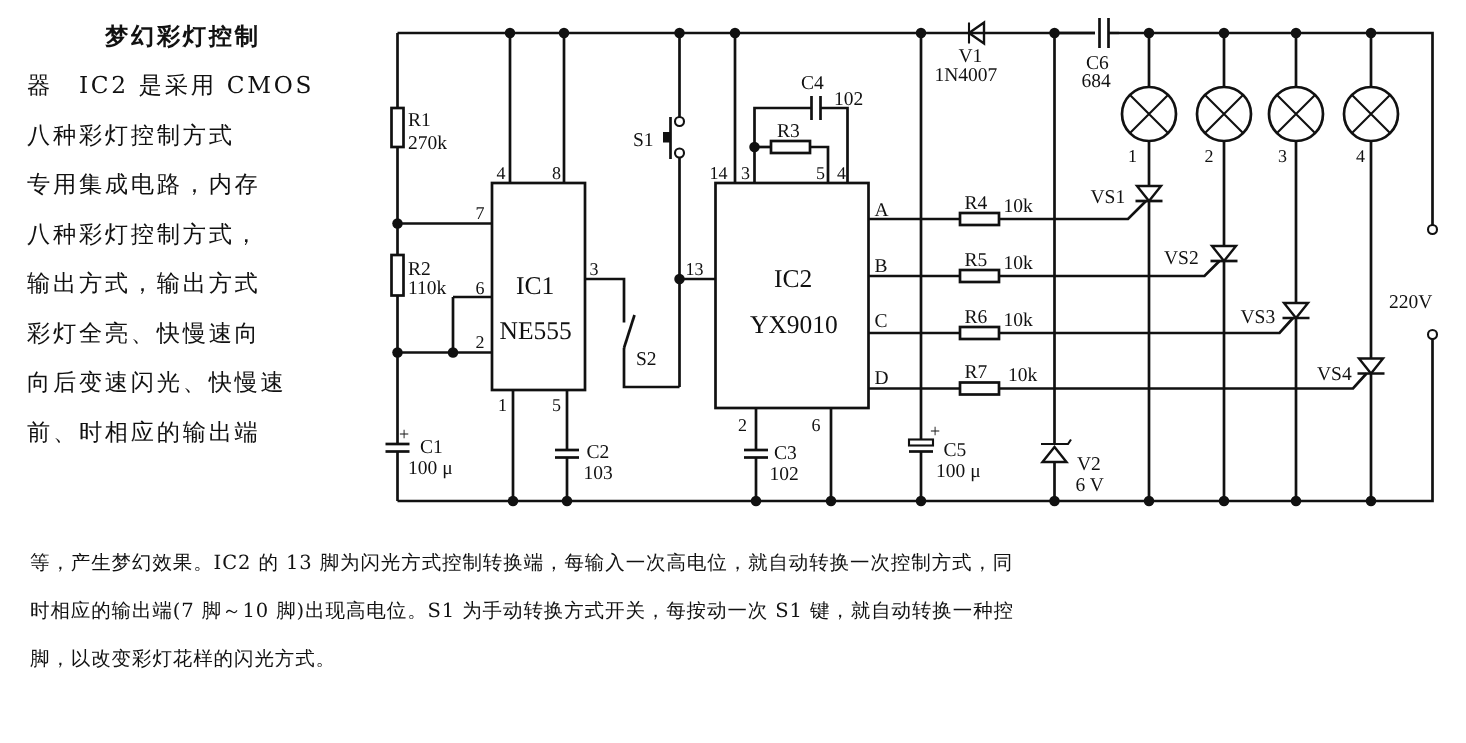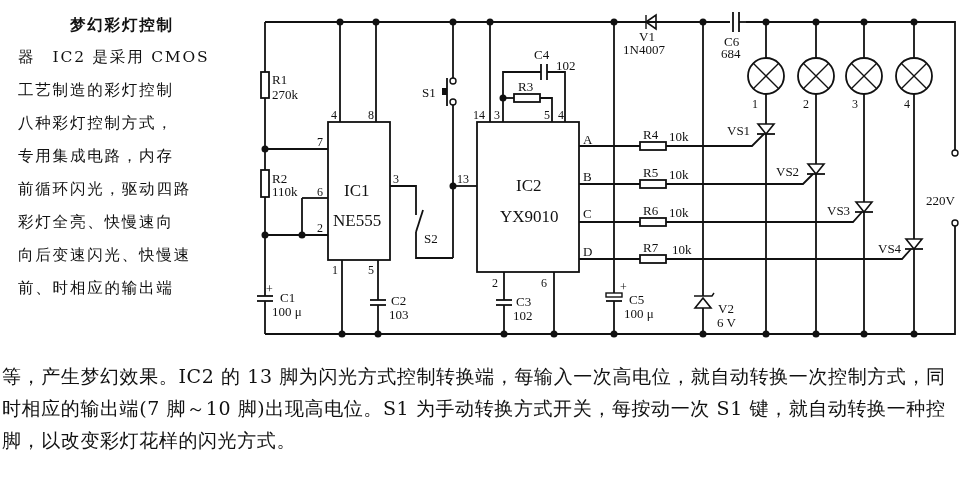--- a/index.html
+++ b/index.html
@@ -2,43 +2,43 @@
 <html><head>
 <meta charset="utf-8">
 <style>
   html, body { margin: 0; padding: 0; background: #ffffff; }
   body { width: 977px; height: 495px; position: relative; overflow: hidden;
          font-family: "DejaVu Serif", "Liberation Serif", serif; color: #111; }
   .side-text { position: absolute; left: 18px; top: 8px; width: 200px;
                font-size: 15.5px; line-height: 33px; letter-spacing: 1.8px; }
   .side-text .line { display: block; white-space: nowrap; }
   .side-text .title { font-weight: bold; font-family: Liberation Serif, serif; }
-  .bottom-text { position: absolute; left: 2px; top: 360px; width: 955px;
-                 font-size: 19px; line-height: 32px; letter-spacing: 0.6px; }
+  .bottom-text { position: absolute; left: 20px; top: 360px; width: 955px;
+                 font-size: 13px; line-height: 32px; letter-spacing: 0.6px; }
   .bottom-text .line { display: block; white-space: nowrap; }
   svg#schematic { position: absolute; left: 0; top: 0; }
   svg text { font-family: "Liberation Serif", "DejaVu Serif", serif; fill: #111; }
   .w { stroke: #111; stroke-width: 1.8; fill: none; }
   .thin { stroke: #111; stroke-width: 1.4; fill: none; }
   .box { stroke: #111; stroke-width: 1.8; fill: #fff; }
   .dot { fill: #111; }
   .lbl { font-size: 13px; }
   .pin { font-size: 12px; }
   .ic  { font-size: 17px; }
 </style>
 </head>
 <body>
 
 <div class="side-text">
   <span class="line title" style="padding-left:52px;">梦幻彩灯控制</span>
   <span class="line">器　IC2 是采用 CMOS</span>
-  <span class="line">工艺制造的彩灯控制</span>
+  <span class="line">八种彩灯控制方式</span>
+  <span class="line">专用集成电路，内存</span>
   <span class="line">八种彩灯控制方式，</span>
-  <span class="line">专用集成电路，内存</span>
-  <span class="line">前循环闪光，驱动四路</span>
+  <span class="line">输出方式，输出方式</span>
   <span class="line">彩灯全亮、快慢速向</span>
   <span class="line">向后变速闪光、快慢速</span>
   <span class="line">前、时相应的输出端</span>
 </div>
 
 <div class="bottom-text">
   <span class="line">等，产生梦幻效果。IC2 的 13 脚为闪光方式控制转换端，每输入一次高电位，就自动转换一次控制方式，同</span>
   <span class="line">时相应的输出端(7 脚～10 脚)出现高电位。S1 为手动转换方式开关，每按动一次 S1 键，就自动转换一种控</span>
   <span class="line">脚，以改变彩灯花样的闪光方式。</span>
 </div>

